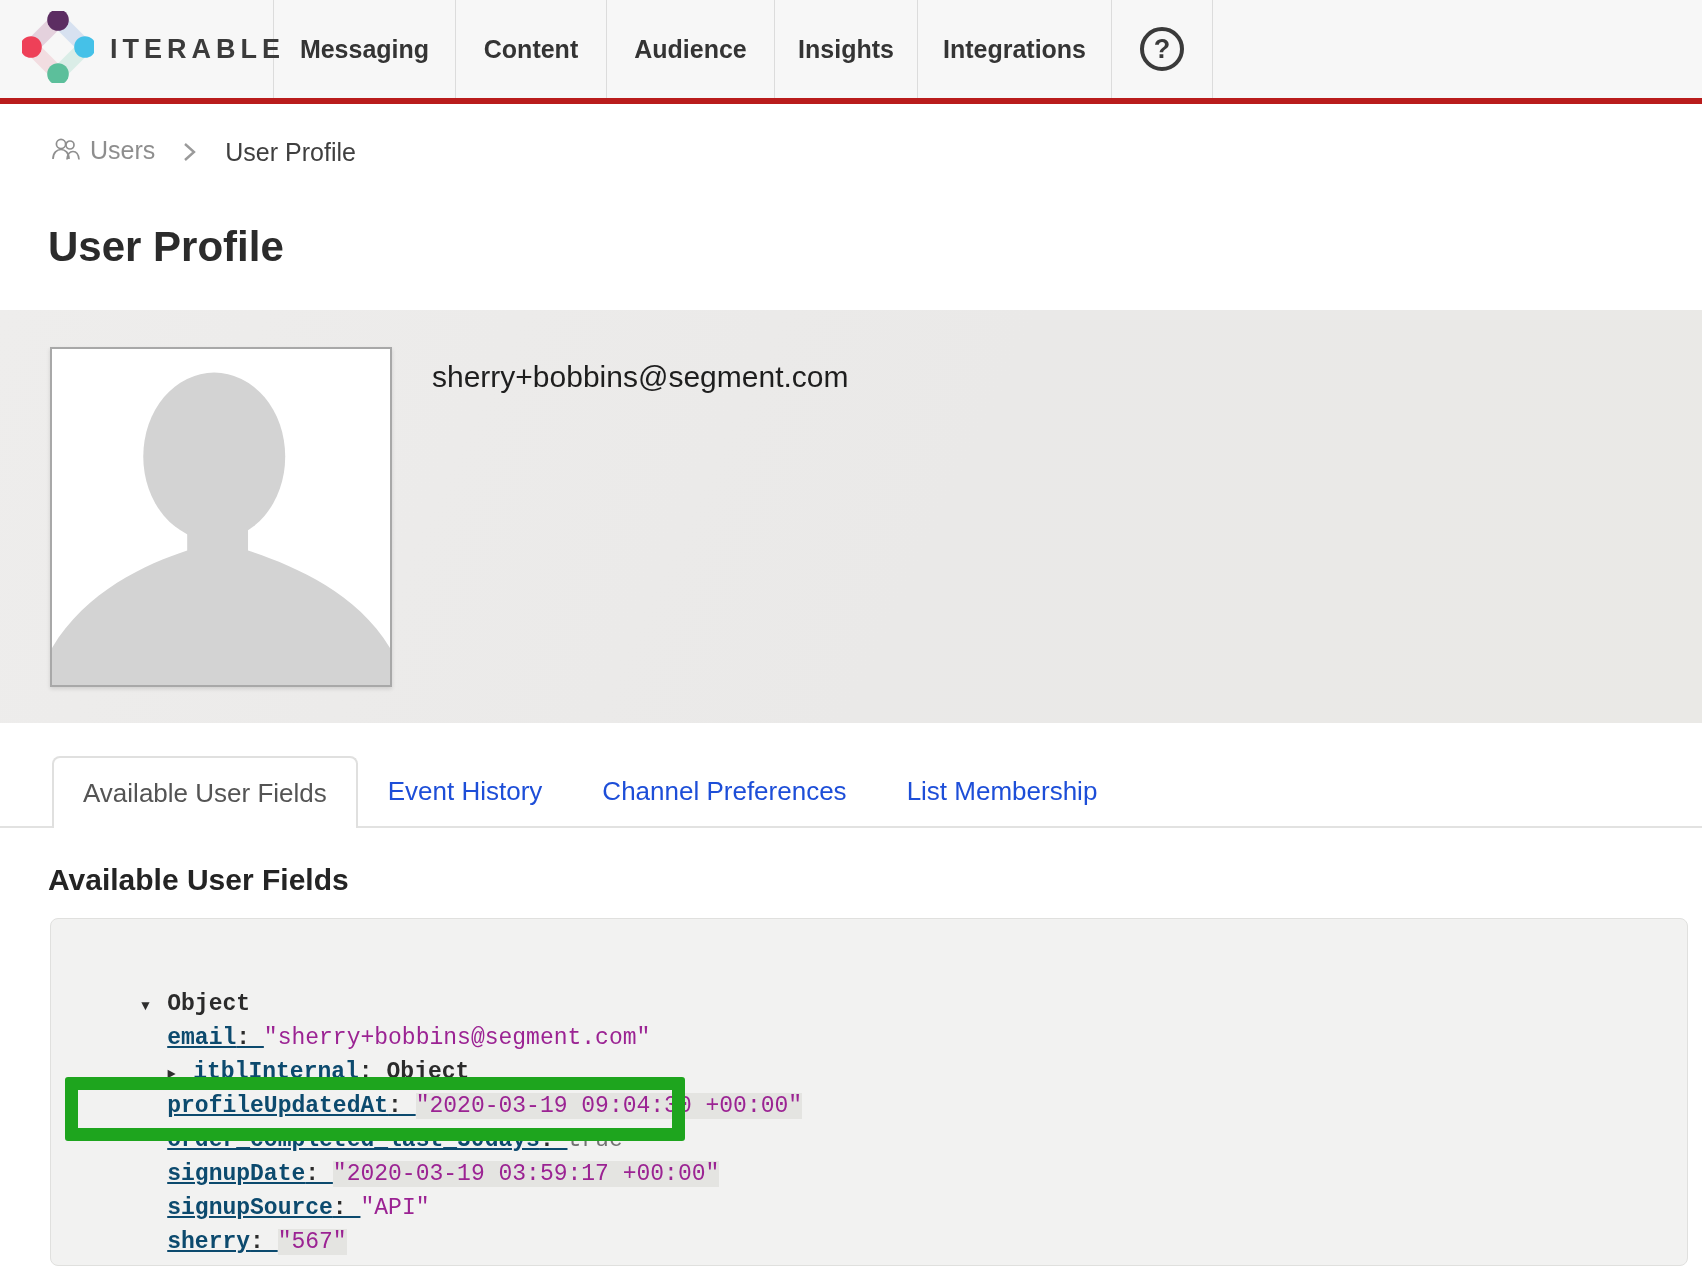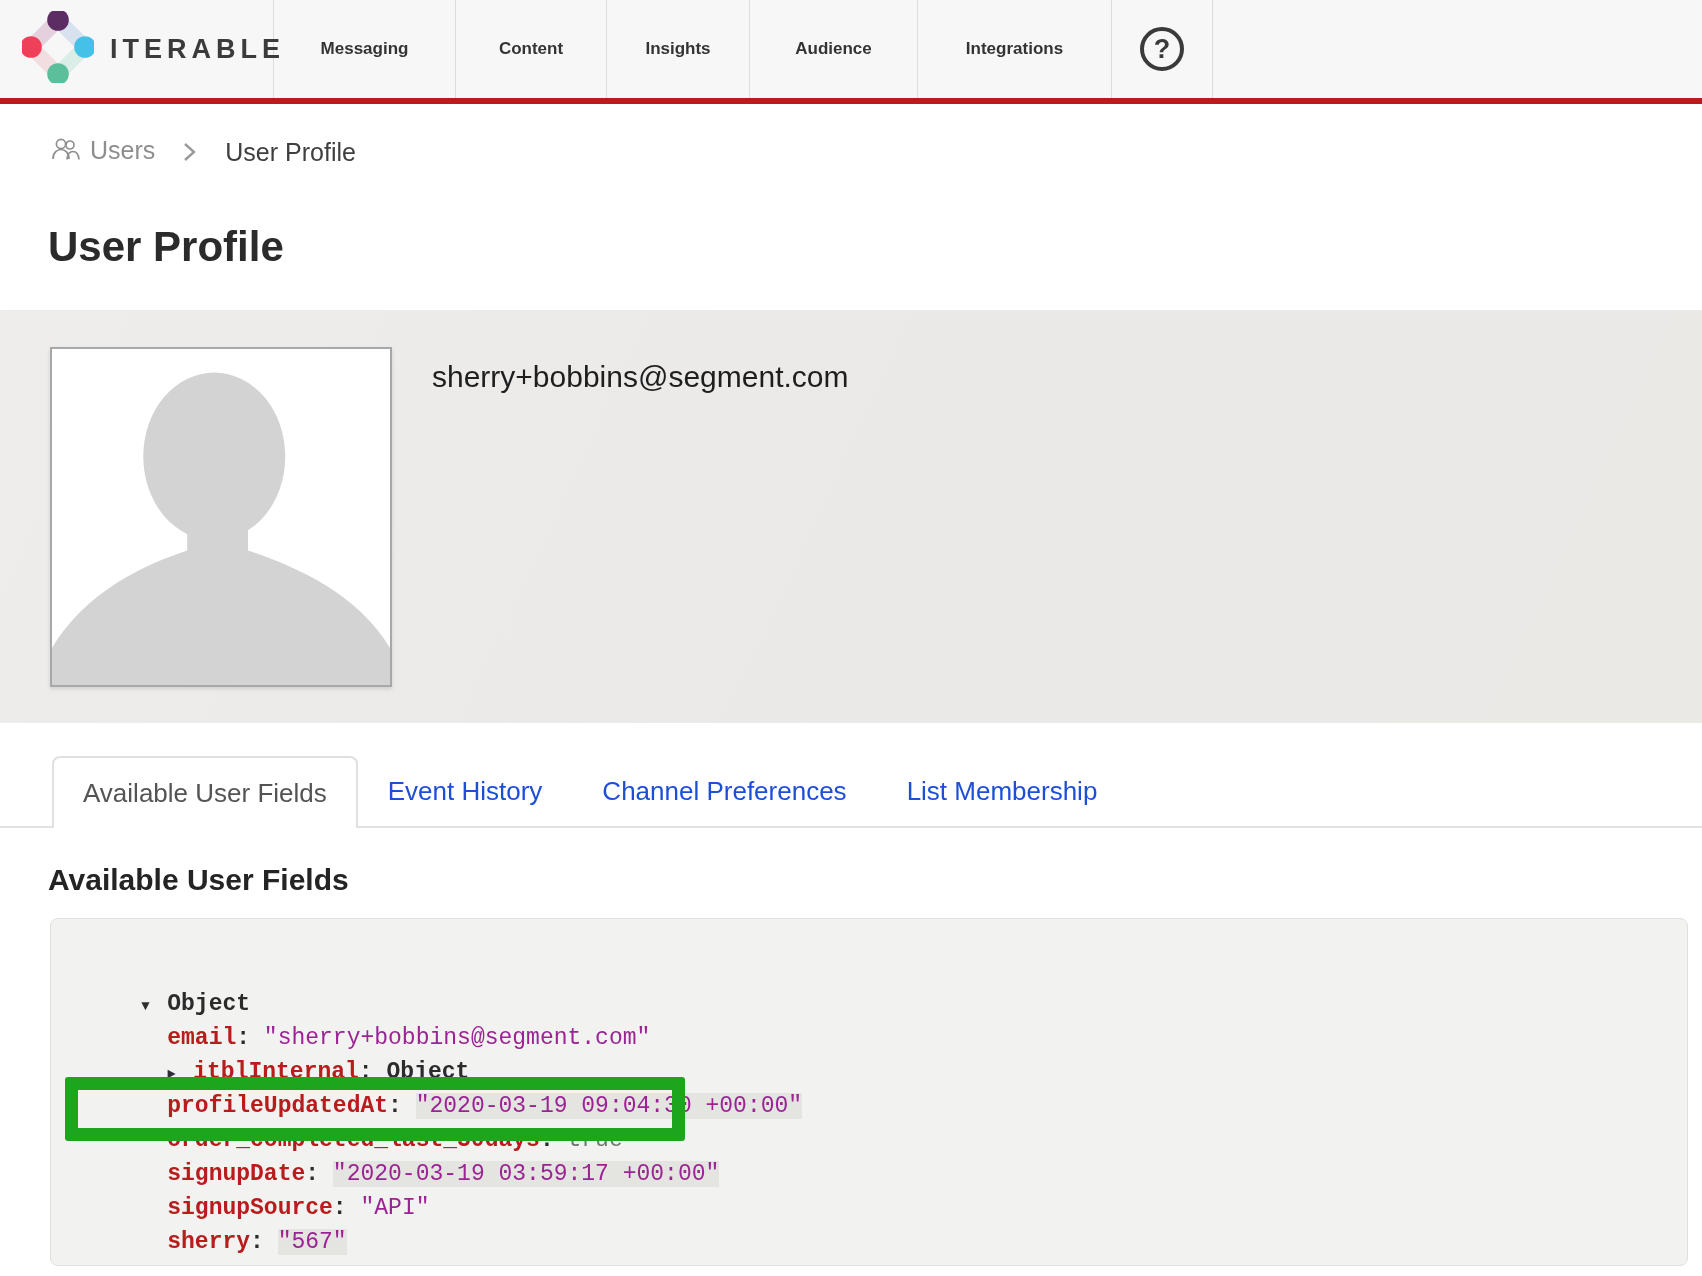--- a/index.html
+++ b/index.html
@@ -7,21 +7,21 @@
     font-family:"Liberation Sans", sans-serif; overflow:hidden; }
 
   
   .navbar { display:flex; align-items:stretch; height:104px;
     background:#f7f7f7; border-bottom:6px solid #b91c1c; }
   .nav-logo { width:274px; display:flex; align-items:center;
     padding-left:22px; border-right:1px solid #dcdcdc; cursor:pointer; }
   .logo-text { font-weight:bold; font-size:27px; letter-spacing:5px;
     color:#3b3b3b; margin-left:16px; }
   .nav-item { display:flex; align-items:center; justify-content:center;
-    border-right:1px solid #dcdcdc; font-weight:bold; font-size:17px;
+    border-right:1px solid #dcdcdc; font-weight:bold; font-size:25px;
     color:#343434; cursor:pointer; }
   .w-messaging{width:182px} .w-content{width:151px} .w-audience{width:168px}
   .w-insights{width:143px} .w-integrations{width:194px}
   .nav-help { width:101px; display:flex; align-items:center; justify-content:center;
     border-right:1px solid #dcdcdc; cursor:pointer; }
   .help-circle { width:44px; height:44px; border:4px solid #3a3a3a; border-radius:50%;
     display:flex; align-items:center; justify-content:center;
     font-weight:bold; font-size:27px; color:#3a3a3a; line-height:1; }
 
   
@@ -56,21 +56,21 @@
 
   
   .fields-panel { position:relative; margin:20px 14px 0 50px; height:348px;
     background:#f2f2f1; border:1px solid #e0e0de; border-radius:8px;
     padding:34px 0 6px 35px; font-family:"Liberation Mono","DejaVu Sans Mono",monospace;
     font-size:23px; line-height:34px; color:#2b2b2b; }
   .tree-row { white-space:pre; height:34px; }
   .indent { padding-left:26px; }
   .marker { display:inline-block; width:26px; font-size:14px; color:#2e2e2e;
     cursor:pointer; }
-  .key { font-weight:bold; color:#b91c1c; }
+  .key { font-weight:bold; color:#0c4a6e;text-decoration:underline; }
   .key::after { content:": "; font-weight:bold; color:#2b2b2b; }
   .val-string { color:#9b2393; }
   .val-highlight { background:#e4e4e1; }
   .val-bool { color:#737373; }
   .val-object { font-weight:bold; color:#2b2b2b; }
   .annotation { position:absolute; left:14px; top:158px; width:620px; height:64px;
     border:13px solid #1ea51e; border-radius:3px; z-index:5; pointer-events:none; }
 </style>
 </head>
 <body>
@@ -86,22 +86,22 @@
         <circle cx="24" cy="6" r="7.2" fill="#5c2d62"></circle>
         <circle cx="6" cy="24" r="7.2" fill="#ee4058"></circle>
         <circle cx="42" cy="24" r="7.2" fill="#45c1e8"></circle>
         <circle cx="24" cy="42" r="7.2" fill="#5cbf9b"></circle>
       </svg>
     </span>
     <span class="logo-text">ITERABLE</span>
   </div>
   <div class="nav-item w-messaging">Messaging</div>
   <div class="nav-item w-content">Content</div>
+  <div class="nav-item w-audience">Audience</div>
   <div class="nav-item w-insights">Insights</div>
-  <div class="nav-item w-audience">Audience</div>
   <div class="nav-item w-integrations">Integrations</div>
   <div class="nav-help">
     <span class="help-circle">?</span>
   </div>
 </header>
 
 <nav class="breadcrumb">
   <span class="crumb-root">
     <span>
       <svg width="30" height="27" viewBox="0 0 30 27" fill="none" stroke="#8f8f8f" stroke-width="1.7">

